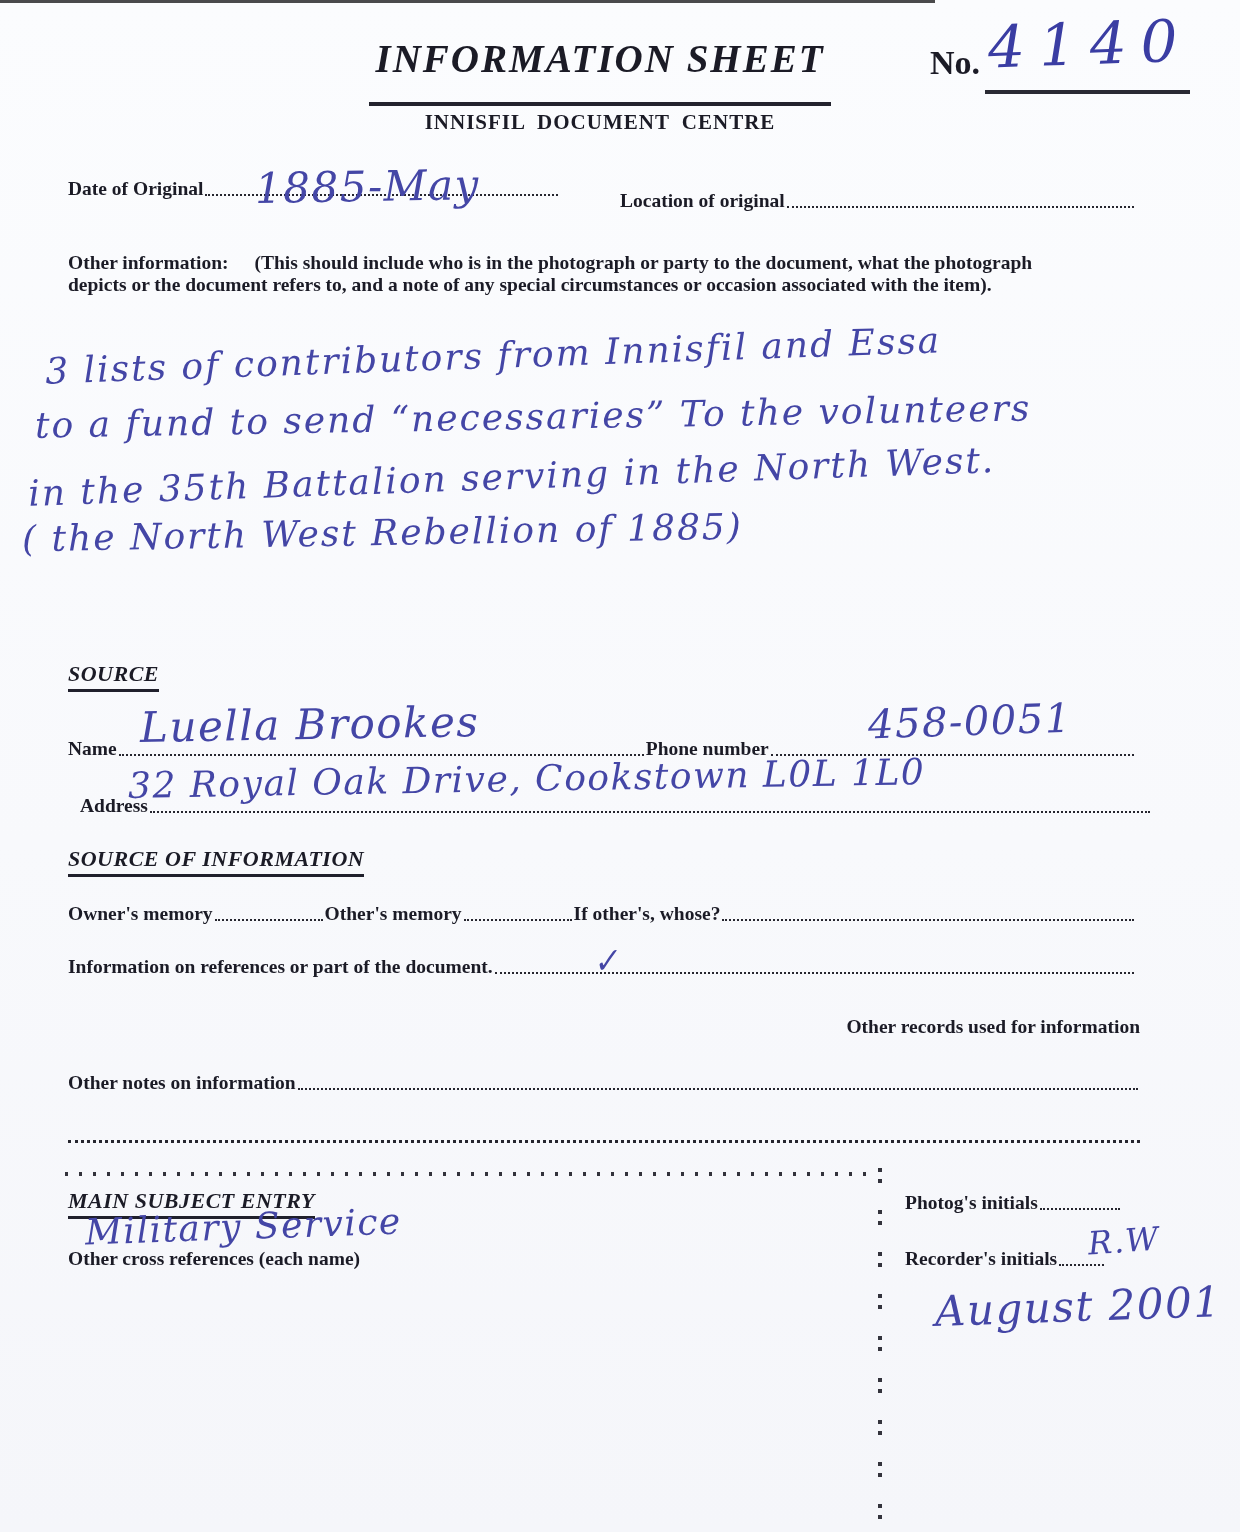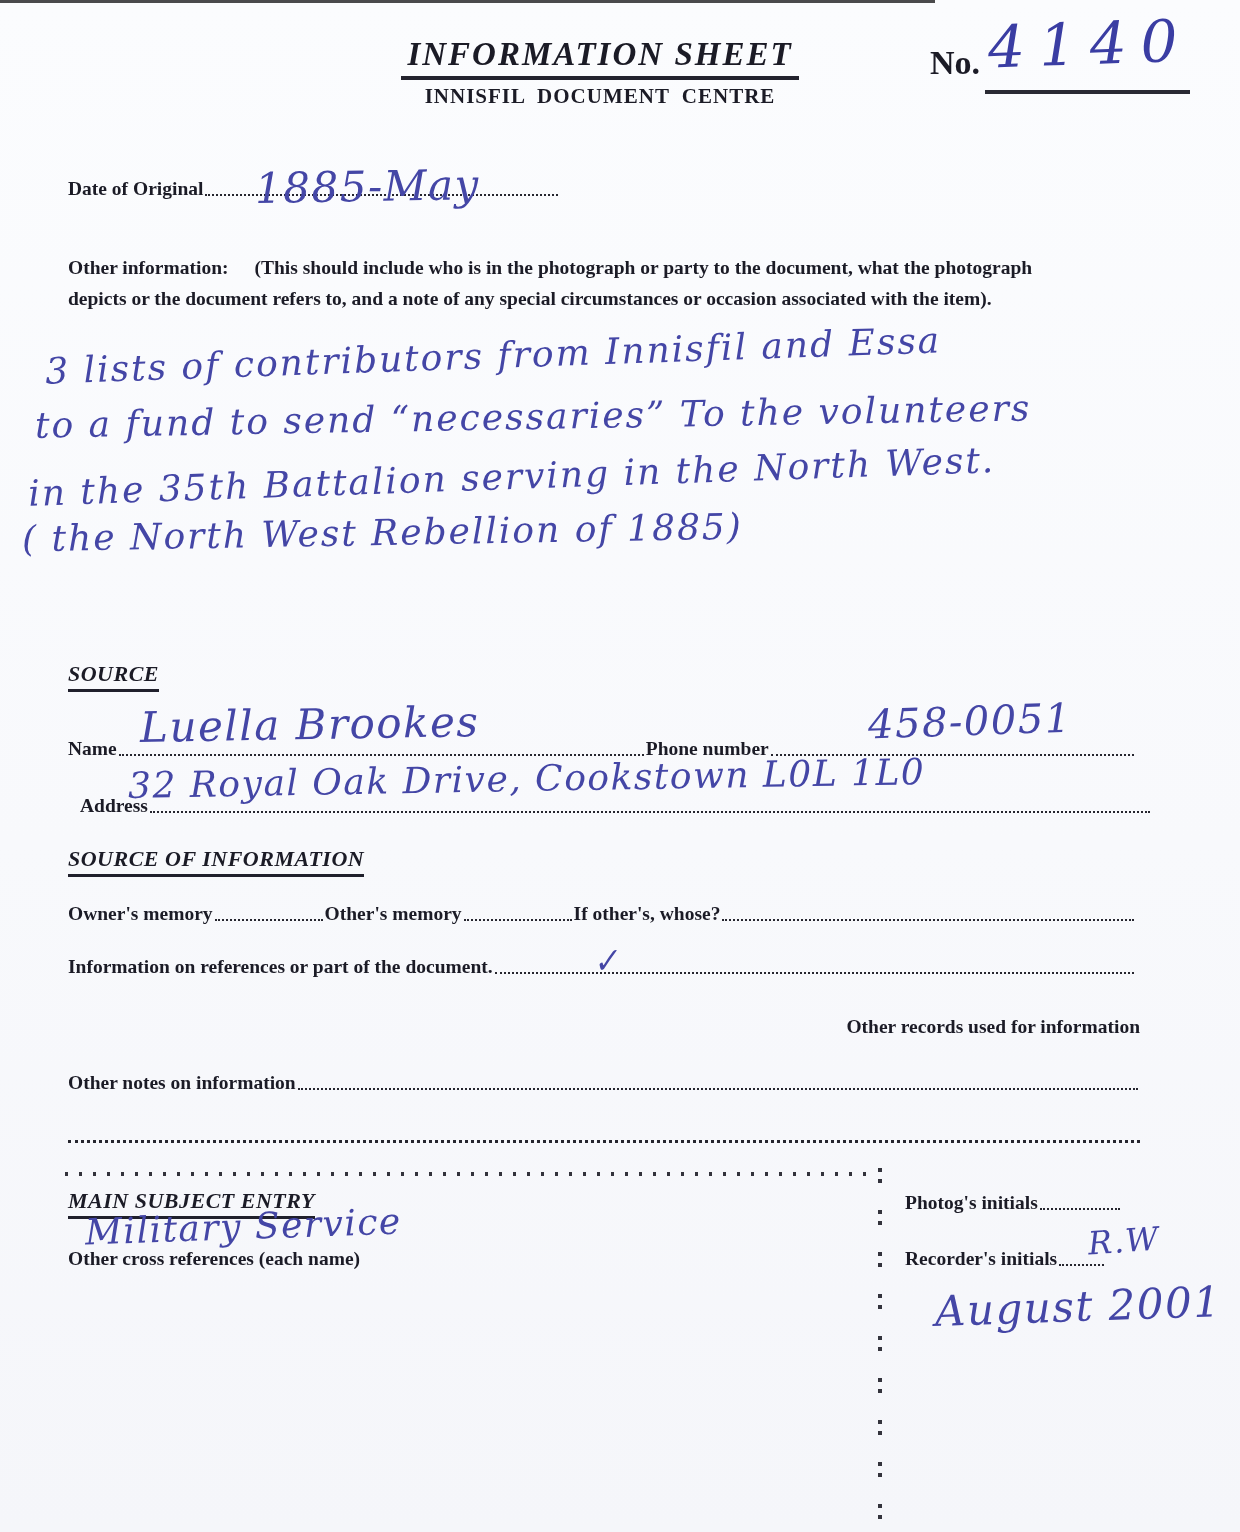--- a/index.html
+++ b/index.html
@@ -9,24 +9,24 @@
     margin:0 auto;
     background:linear-gradient(180deg,#fbfcfe 0%,#f8f9fc 55%,#f5f6fa 100%);
     font-family:"Liberation Serif","DejaVu Serif",serif;
     color:#1b1b26;
     overflow:hidden;
   }
   .scan-edge{position:absolute;top:0;left:0;width:935px;height:3px;background:#4a4a4c;}
   .header-block{position:absolute;left:300px;top:36px;width:600px;text-align:center;}
   .title{
     display:inline-block;
-    font-size:33px;font-weight:bold;font-style:italic;
+    font-size:39px;font-weight:bold;font-style:italic;
     letter-spacing:2px;
     border-bottom:4px solid #23232e;
-    padding:0 6px 3px 6px;
+    padding:0 6px 21px 6px;
   }
   .subtitle{font-size:21px;font-weight:bold;letter-spacing:1px;margin-top:4px;word-spacing:6px;}
   .no-label{position:absolute;left:930px;top:44px;font-size:34px;font-weight:bold;}
   .hw{
     position:absolute;
     font-family:"DejaVu Serif",serif;
     font-style:italic;
     color:#4446a6;
     white-space:nowrap;
     letter-spacing:1.5px;
@@ -51,21 +51,21 @@
     position:absolute;
     display:flex;align-items:flex-end;
     font-size:19.5px;font-weight:bold;
     white-space:nowrap;
   }
   .lbl{white-space:nowrap;}
   .leader{flex:1;height:0;border-bottom:2.5px dotted #26262f;margin:0 2px 4px 2px;}
   .leader-fixed{height:0;border-bottom:2.5px dotted #26262f;margin:0 2px 4px 2px;}
   .para{
     position:absolute;left:68px;top:252px;width:1018px;
-    font-size:19.5px;font-weight:bold;line-height:31px;
+    font-size:19.5px;font-weight:bold;line-height:22px;
     text-align:left;
   }
   .para .inline-label{margin-right:26px;}
   .sep-dense{position:absolute;left:68px;top:1140px;width:1072px;height:0;border-top:3.5px dotted #26262f;}
   .sep-spaced{
     position:absolute;left:65px;top:1172px;width:812px;height:4px;
     background:repeating-linear-gradient(to right,#33333c 0 3px,transparent 3px 14px);
   }
   .v-divider{
     position:absolute;left:878px;top:1168px;width:4px;height:357px;
@@ -88,20 +88,24 @@
   <div class="hw no-value">4140</div>
   <div class="no-underline"></div>
 
 
   <div class="row" style="left:68px;top:178px;width:492px;text-align:center;">
     <span class="lbl">Date of Original</span>
     <span class="leader"></span>
   </div>
   <div class="hw" style="left:255px;top:162px;font-size:42px;transform:rotate(-1deg);">1885-May</div>
 
+  <div class="row" style="left:620px;top:190px;width:516px;">
+    <span class="lbl">Location of original</span>
+    <span class="leader"></span>
+  </div>
 
   <div class="para">
     <span class="inline-label">Other information:</span><span>(This should include who is in the photograph or party to the document, what the photograph depicts or the document refers to, and a note of any special circumstances or occasion associated with the item).</span>
   </div>
 
   <div class="hw hw-note" style="left:45px;top:335px;transform:rotate(-2deg);">3 lists of contributors from Innisfil and Essa</div>
   <div class="hw hw-note" style="left:35px;top:396px;transform:rotate(-1deg);">to a fund to send “necessaries” To the volunteers</div>
   <div class="hw hw-note" style="left:28px;top:456px;transform:rotate(-2deg);">in the 35th Battalion serving in the North West.</div>
   <div class="hw hw-note" style="left:22px;top:512px;transform:rotate(-1deg);">( the North West Rebellion of 1885)</div>
 

